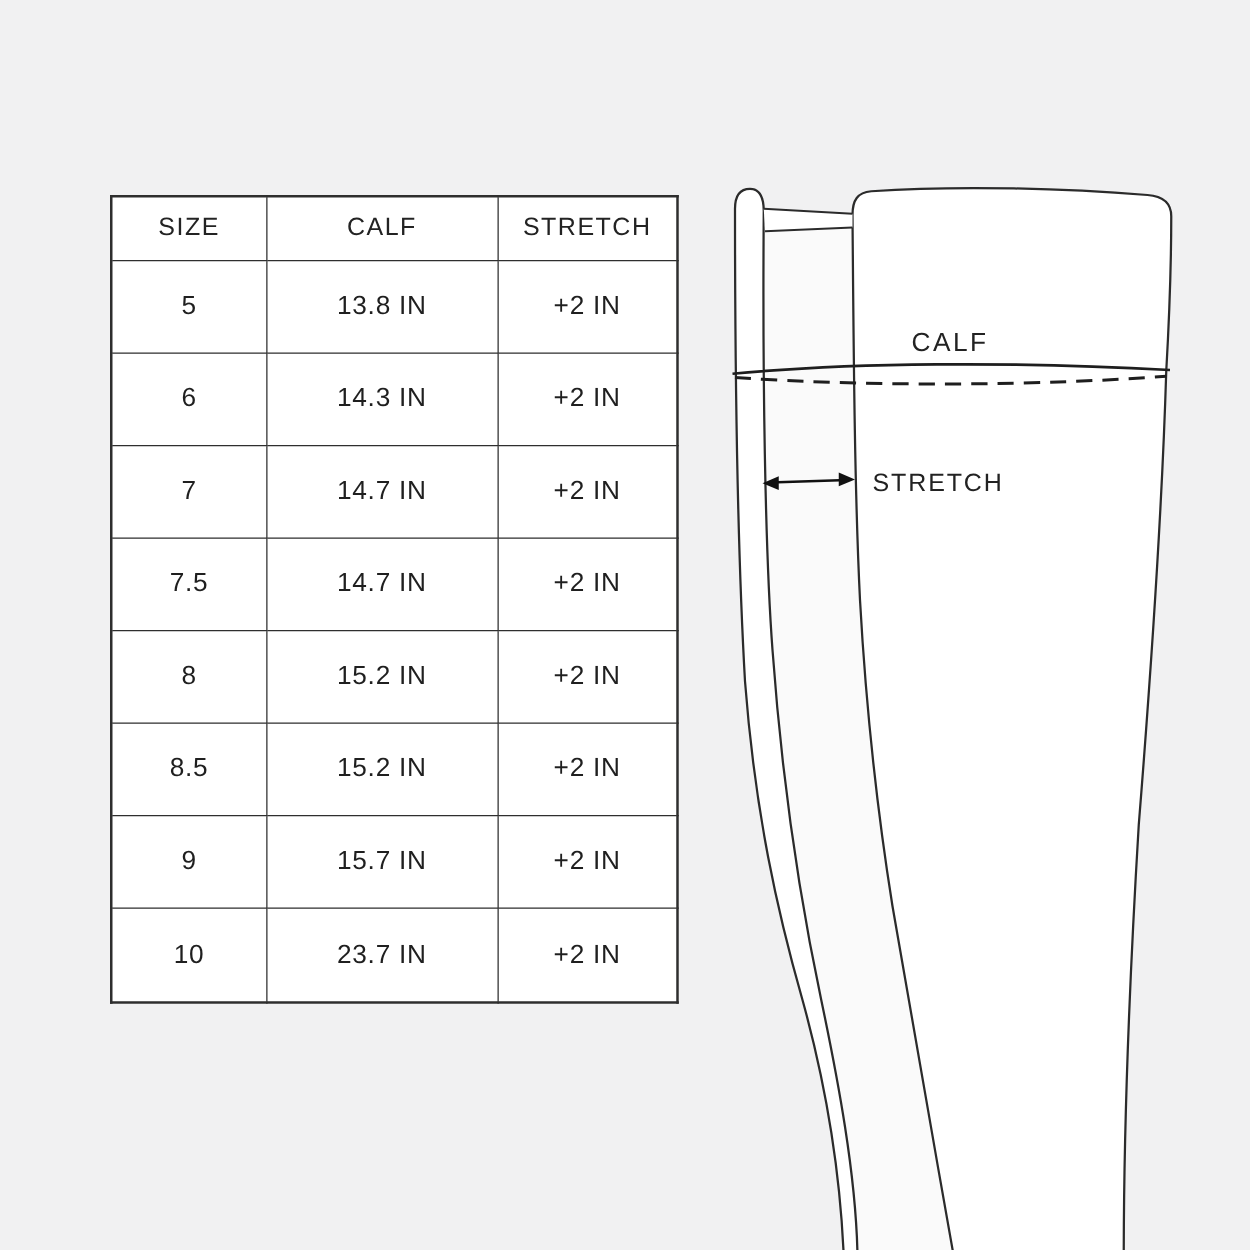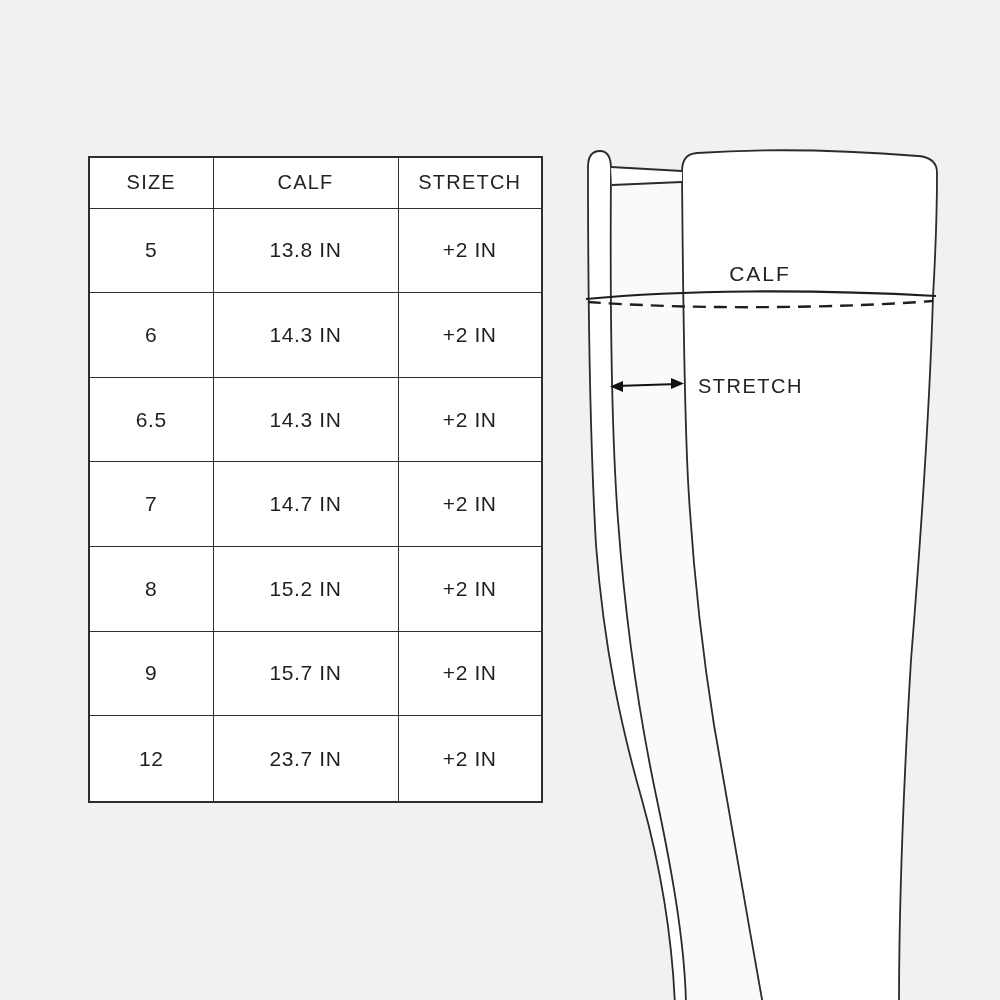--- a/index.html
+++ b/index.html
@@ -104,41 +104,46 @@
             <td>5</td>
             <td>13.8 IN</td>
             <td>+2 IN</td>
           </tr>
           <tr>
             <td>6</td>
             <td>14.3 IN</td>
             <td>+2 IN</td>
           </tr>
           <tr>
-            <td>6.5</td>
-            <td>14.3 IN</td>
-            <td>+2 IN</td>
-          </tr>
-          <tr>
             <td>7</td>
             <td>14.7 IN</td>
             <td>+2 IN</td>
           </tr>
           <tr>
+            <td>7.5</td>
+            <td>14.7 IN</td>
+            <td>+2 IN</td>
+          </tr>
+          <tr>
             <td>8</td>
             <td>15.2 IN</td>
             <td>+2 IN</td>
           </tr>
           <tr>
+            <td>8.5</td>
+            <td>15.2 IN</td>
+            <td>+2 IN</td>
+          </tr>
+          <tr>
             <td>9</td>
             <td>15.7 IN</td>
             <td>+2 IN</td>
           </tr>
           <tr>
-            <td>12</td>
+            <td>10</td>
             <td>23.7 IN</td>
             <td>+2 IN</td>
           </tr>
         </tbody>
     </table>
   </div>
 
   <svg class="boot" width="420" height="870" viewBox="560 130 420 870" xmlns="http://www.w3.org/2000/svg">
 
     <path fill="#fafafa" stroke="none" d="M 611,170 L 682,174

